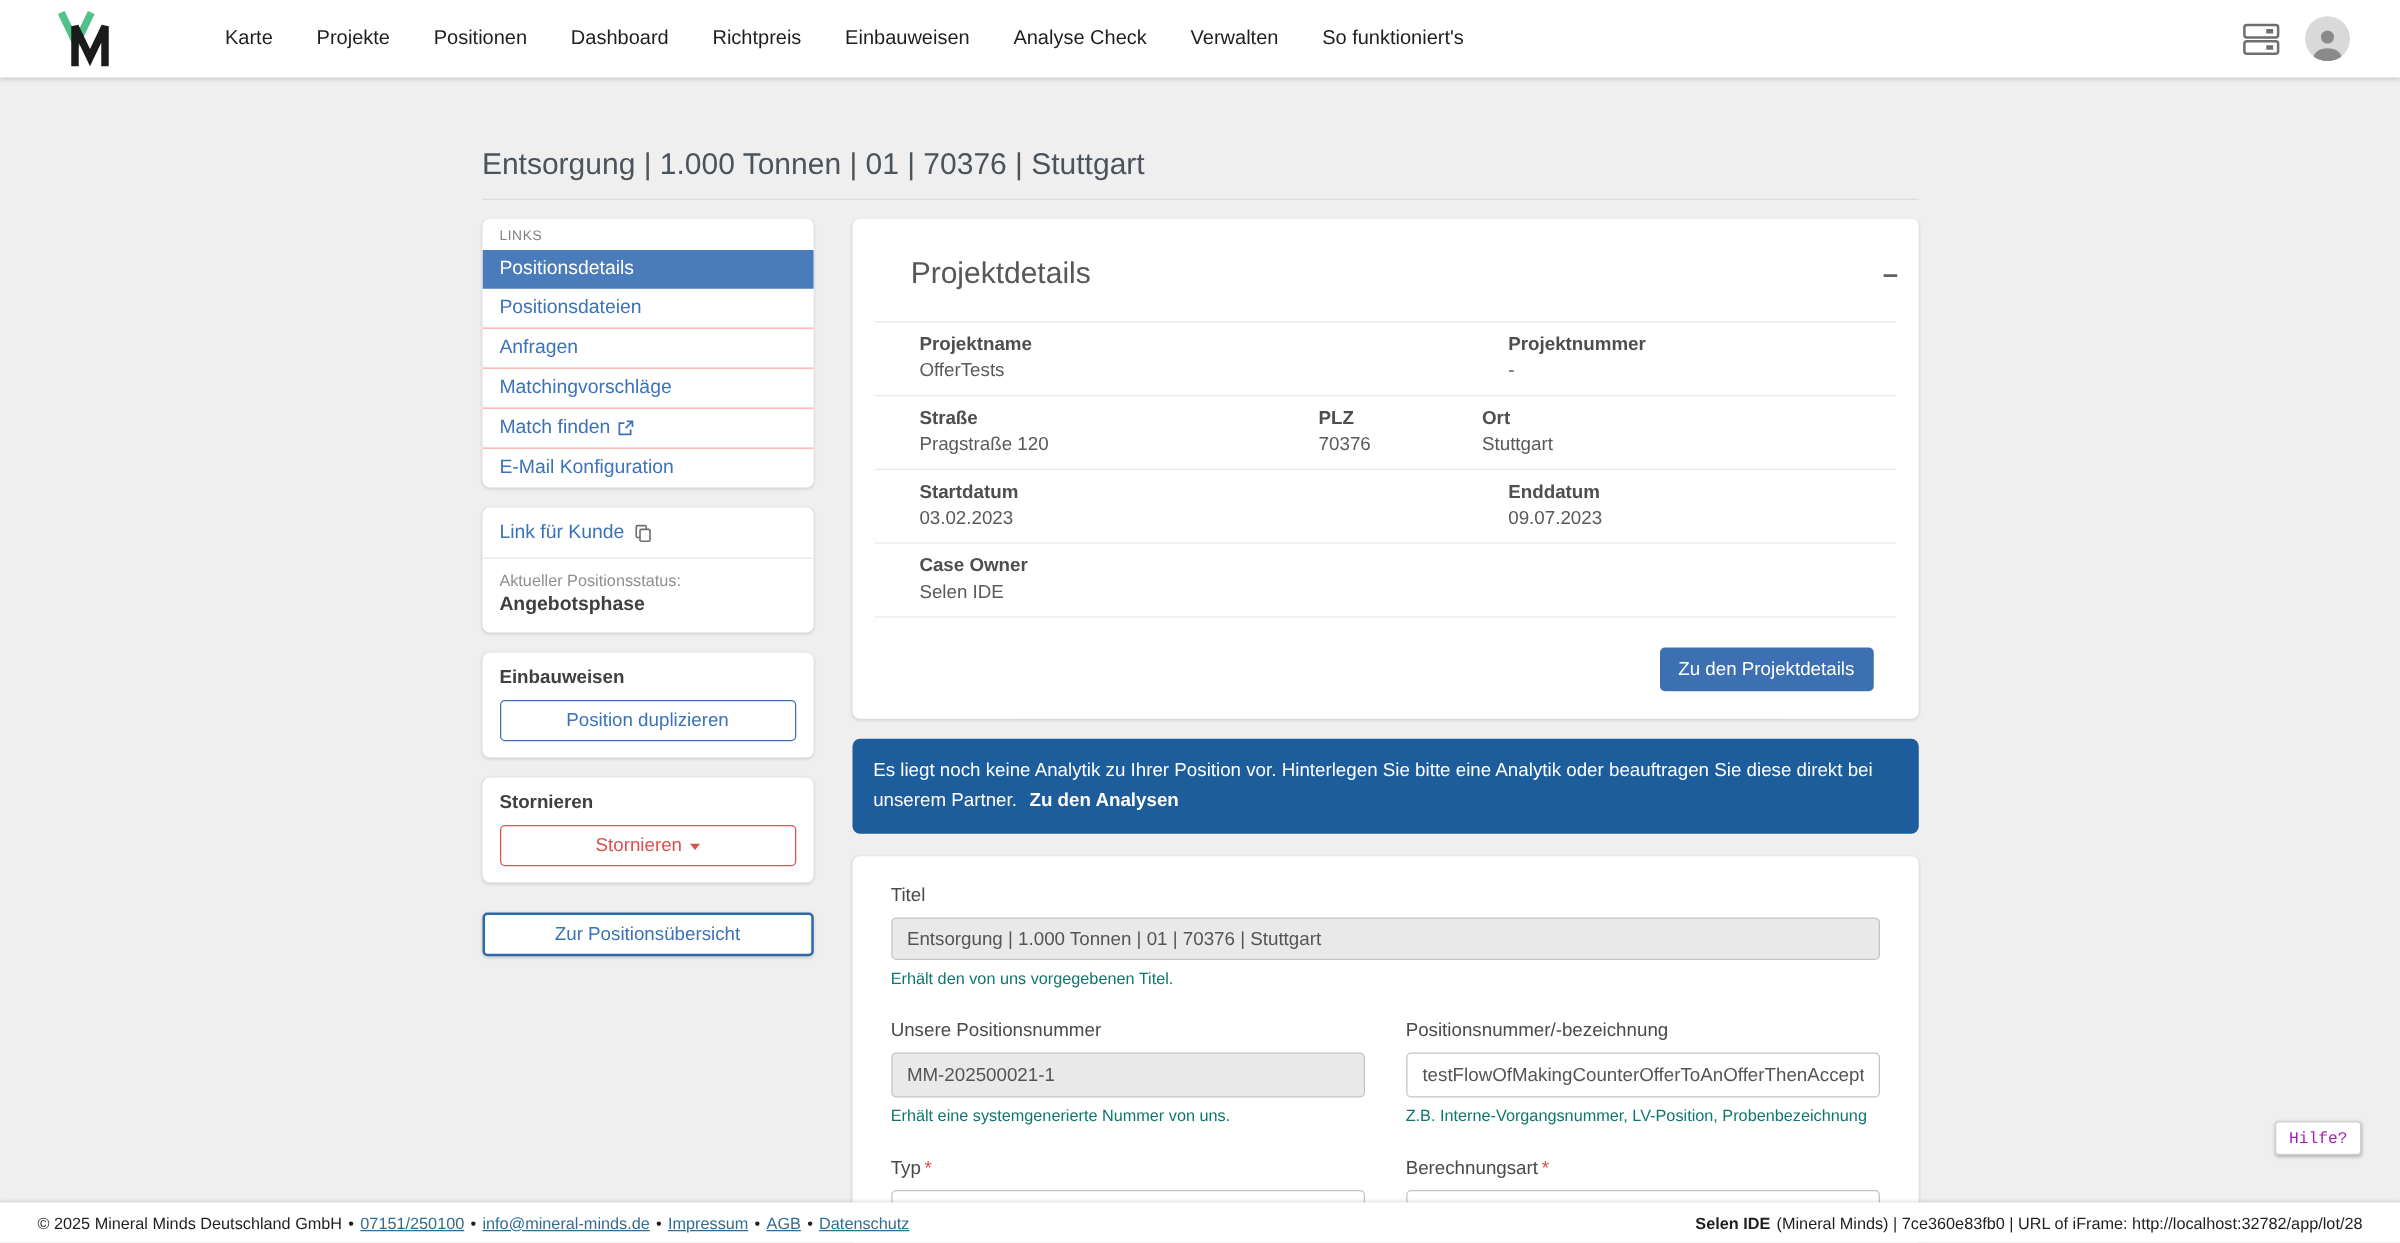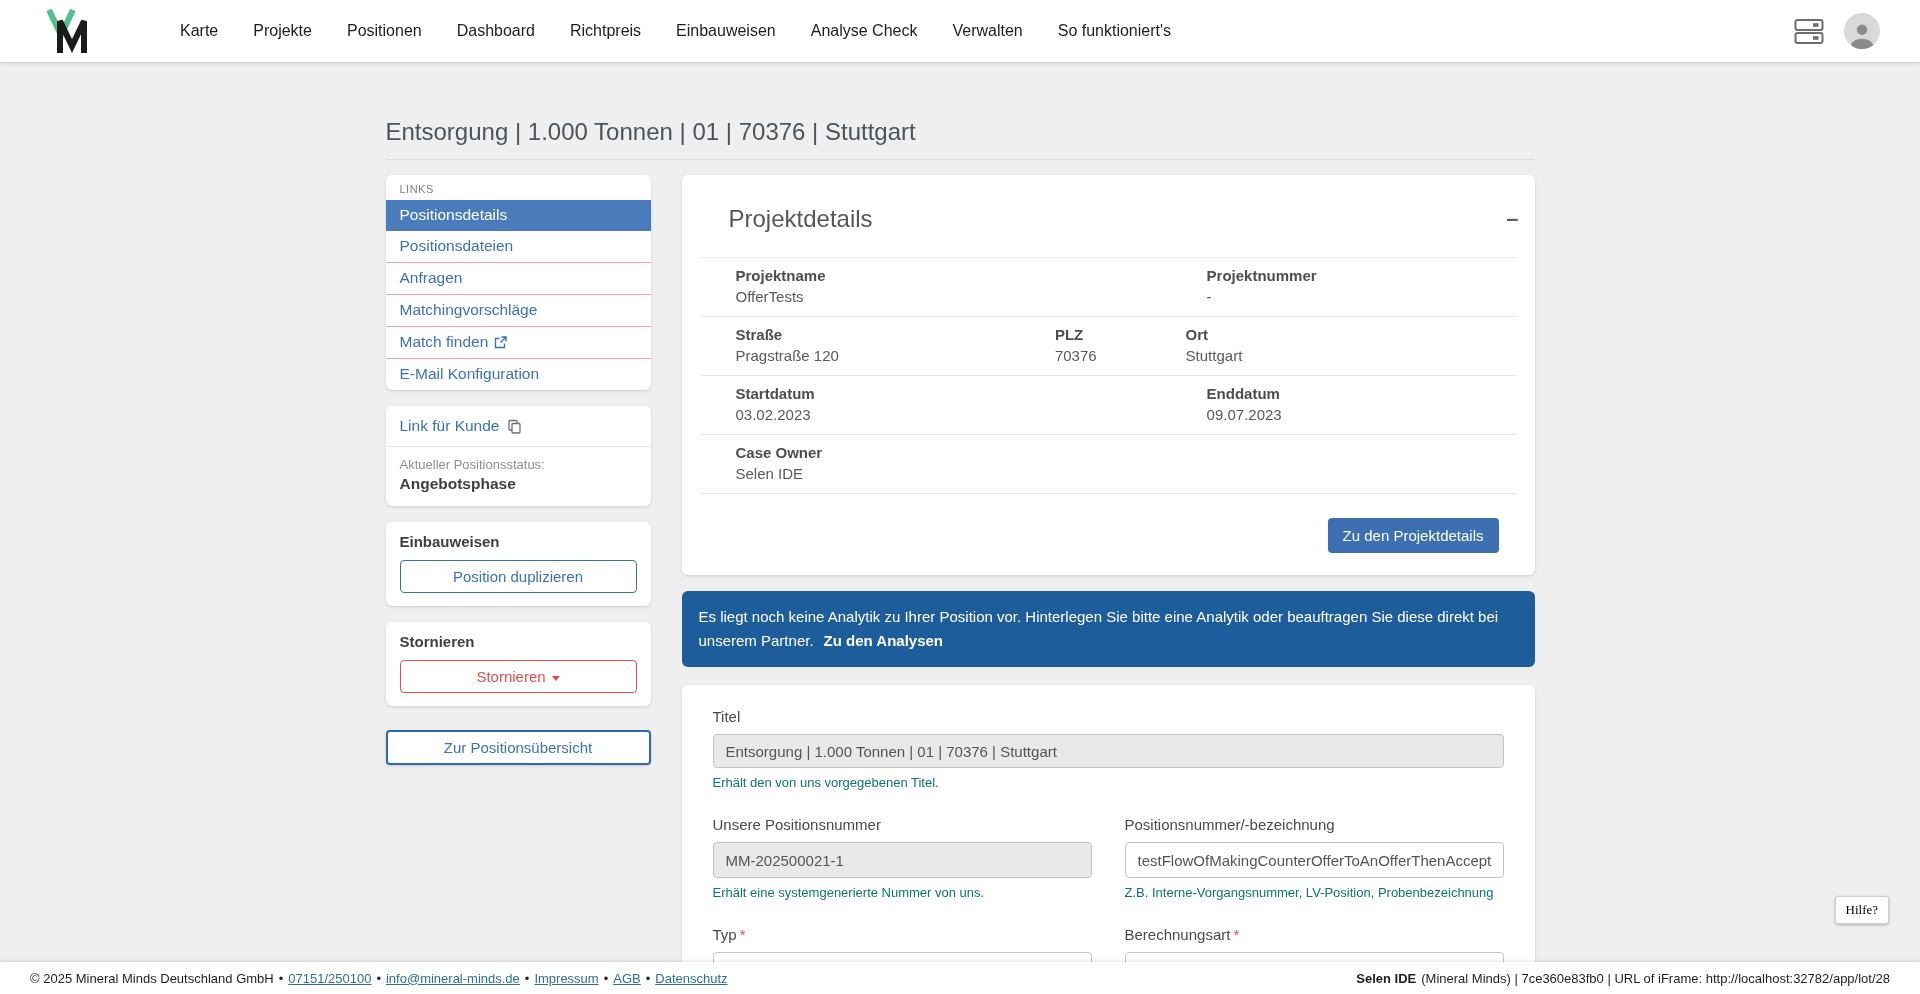--- a/index.html
+++ b/index.html
@@ -78,21 +78,21 @@
   .required { color:#e0524f; margin-left:3px; }
   .text-input { width:100%; height:34px; border:1px solid #c3c3c3; border-radius:4px; padding:0 12px; font-size:15px; color:#555; font-family:inherit; background:#fff; }
   .text-input:disabled { background:#e9e9e9; color:#555; }
   .helper { font-size:13px; color:#0f766e; margin-top:7px; }
   .form-row2 { display:grid; grid-template-columns:1fr 1fr; column-gap:33px; margin-top:26px; }
   .tall { height:36px; }
   .select-box { position:relative; width:100%; height:36px; border:1px solid #c3c3c3; border-radius:4px; background:#fff; display:flex; align-items:center; padding:0 30px 0 12px; font-size:15px; color:#555; cursor:pointer; }
   .select-caret { position:absolute; right:12px; top:15px; width:0; height:0; border-left:5px solid transparent; border-right:5px solid transparent; border-top:5px solid #7a7a7a; }
 
   
-  .help-btn { position:absolute; right:31px; bottom:70px; background:#fff; border:1px solid #cfcfcf; border-radius:3px; padding:5px 10px; font-size:13px; color:#000000; box-shadow:0 1px 3px rgba(0,0,0,.25); cursor:pointer; font-family:Liberation Serif, serif; z-index:6; }
+  .help-btn { position:absolute; right:31px; bottom:70px; background:#fff; border:1px solid #cfcfcf; border-radius:3px; padding:5px 10px; font-size:13px; color:#a21caf; box-shadow:0 1px 3px rgba(0,0,0,.25); cursor:pointer; font-family:Liberation Mono, monospace; z-index:6; }
   .footer { position:absolute; left:0; bottom:0; width:100%; height:32px; background:#fff; box-shadow:0 -1px 3px rgba(0,0,0,.12); display:flex; align-items:center; justify-content:space-between; padding:0 30px; font-size:13px; color:#1f1f1f; z-index:5; }
   .footer-left, .footer-right { display:flex; align-items:flex-end; gap:5px; white-space:nowrap; }
   .footer-link { color:#2e6e96; text-decoration:underline; cursor:pointer; }
   .sep { color:#1f1f1f; }
   .user-bold { font-weight:700; }
 
   svg { display:block; }
 </style>
 </head>
 <body>

